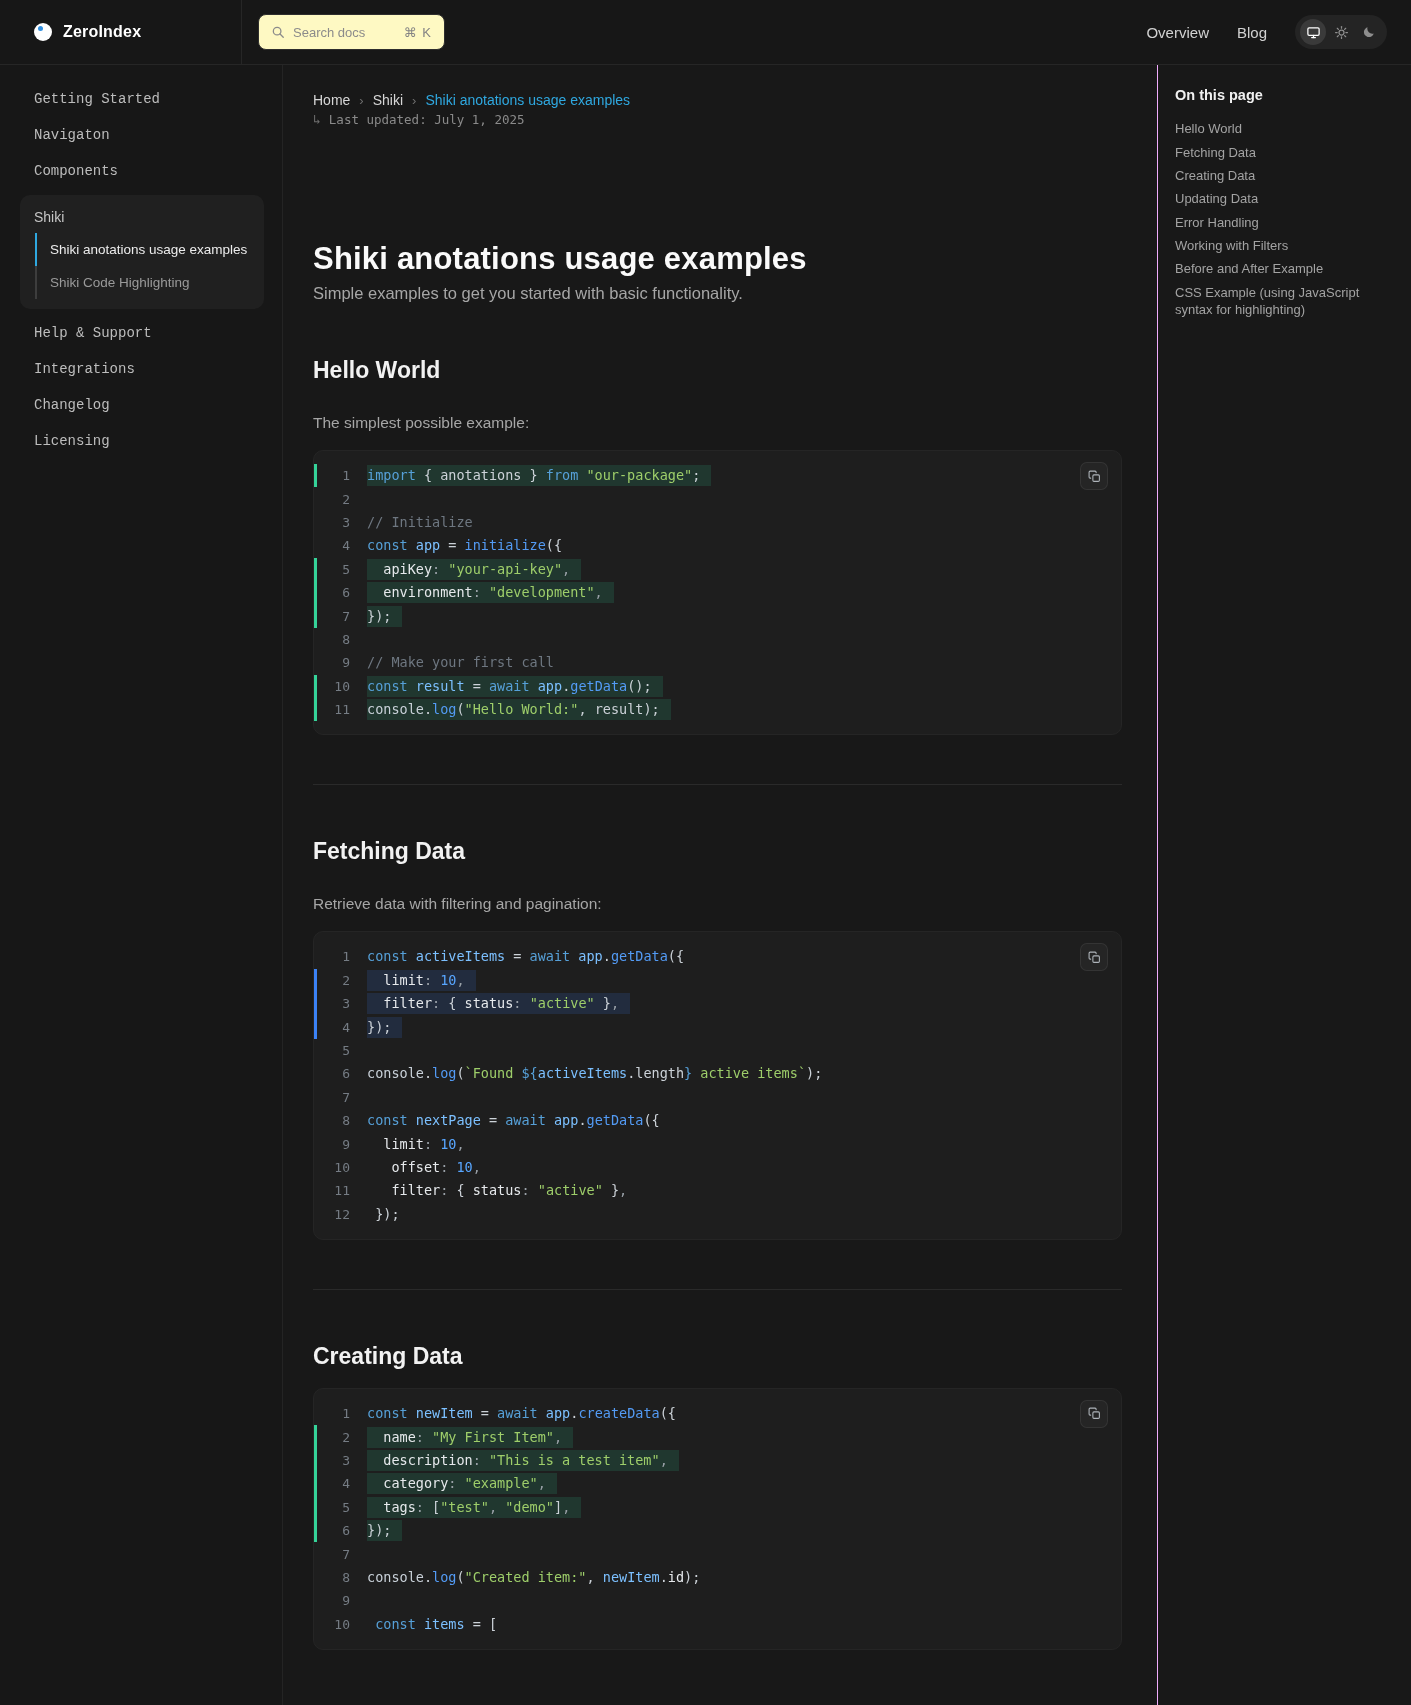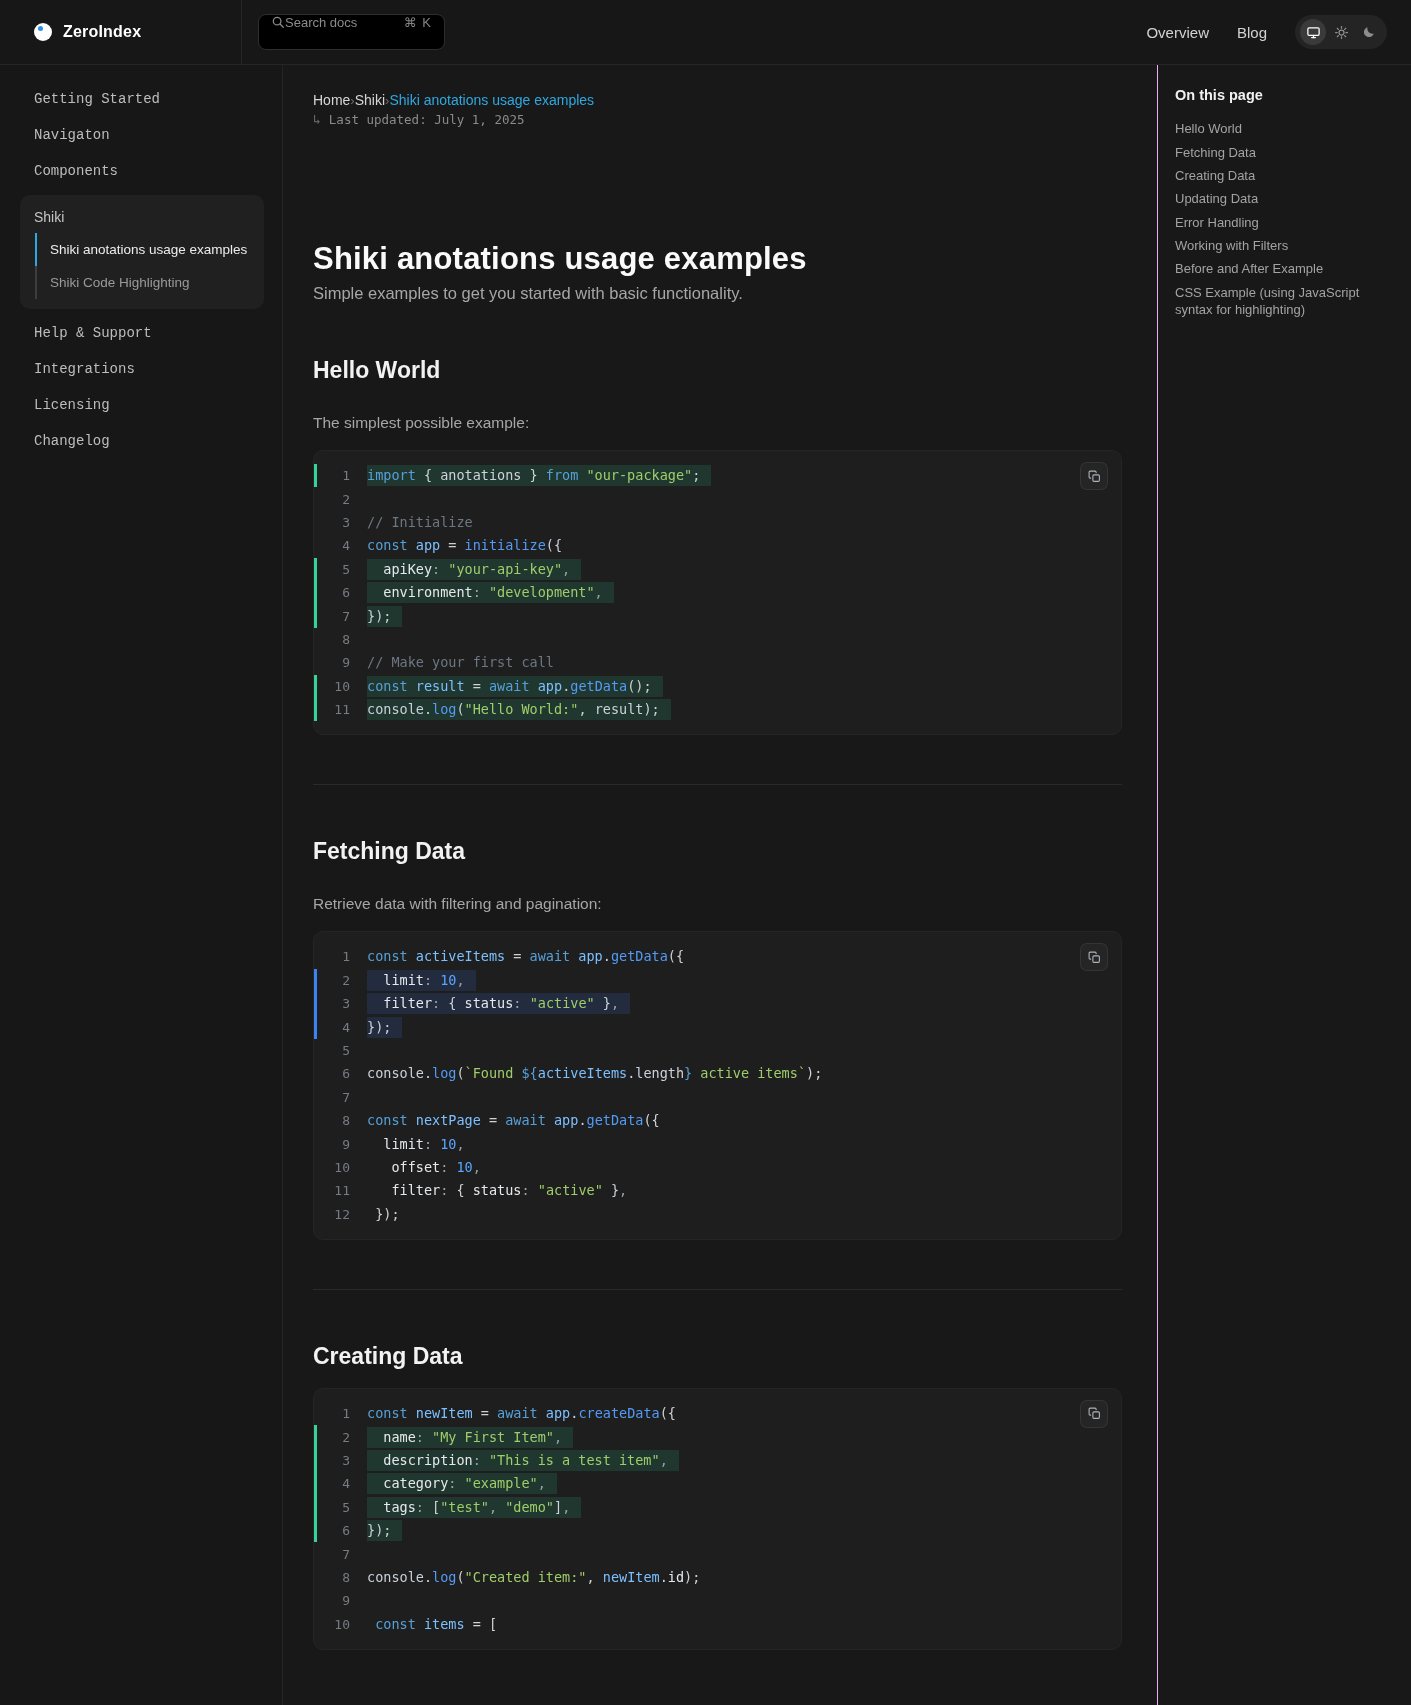--- a/index.html
+++ b/index.html
@@ -10,22 +10,22 @@
 
   
   .header { position:absolute; left:0; top:0; width:100%; height:65px; background:#171717;
             border-bottom:1px solid #262626; display:flex; align-items:center; z-index:5; }
   .logo-area { width:242px; height:100%; display:flex; align-items:center; gap:11px;
                padding-left:34px; border-right:1px solid #262626; flex-shrink:0; }
   .logo-mark { position:relative; width:18px; height:18px; border-radius:50%; background:#ffffff; }
   .logo-mark::after { content:""; position:absolute; left:4px; top:3px; width:5px; height:5px;
                       border-radius:50%; background:#2f8fe0; }
   .logo-text { font-size:16px; font-weight:700; color:#ffffff; letter-spacing:.2px; }
-  .search-box { margin-left:16px; width:187px; height:36px; background:#000000; border:1px solid #2e2e2e;
-                border-radius:8px; display:flex; align-items:flex-start; padding:0 12px;
+  .search-box { margin-left:16px; width:187px; height:36px; background:#fef9c3; border:1px solid #2e2e2e;
+                border-radius:8px; display:flex; align-items:center; gap:8px; padding:0 12px;
                 color:#8b8b8b; font-size:13px; cursor:pointer; }
   .search-box .kbd { margin-left:auto; color:#848484; font-size:13px; letter-spacing:1px; }
   .header-spacer { flex:1; }
   .header-nav { display:flex; align-items:center; gap:28px; font-size:15px; color:#d2d2d2; }
   .header-nav a { color:#d2d2d2; text-decoration:none; cursor:pointer; }
   .theme-pill { margin:0 24px 0 28px; background:#242424; border-radius:999px; display:flex;
                 align-items:center; gap:2px; padding:4px 5px; }
   .theme-btn { width:26px; height:26px; border-radius:50%; display:flex; align-items:center;
                justify-content:center; color:#8d8d8d; cursor:pointer; background:transparent; border:none; }
   .theme-btn.active { color:#ffffff; background:#3a3a3a; }
@@ -36,21 +36,21 @@
   .side-item { padding:10px 12px 10px 34px; font-size:14px; font-weight:500; color:#bdbdbd; cursor:pointer;font-family:Liberation Mono, monospace; }
   .side-group { margin:6px 18px 6px 20px; background:#202020; border-radius:10px; padding:4px 0 10px; }
   .side-group .group-label { padding:10px 12px 8px 14px; font-size:14px; font-weight:500; color:#c6c6c6; cursor:pointer; }
   .sub-item { margin-left:15px; padding:9px 8px 9px 13px; border-left:2px solid #3d3d3d;
               font-size:13.5px; color:#9a9a9a; cursor:pointer; }
   .sub-item.active { border-left-color:#2fa8e0; color:#ececec; }
 
   
   .main { position:absolute; left:283px; top:65px; width:874px; height:1640px; padding:27px 0 0 30px; }
   .content { width:809px; }
-  .breadcrumb { display:flex; align-items:center; font-size:14px; color:#d6d6d6; }
+  .breadcrumb { display:flex; align-items:center; gap:9px; font-size:14px; color:#d6d6d6; }
   .breadcrumb .sep { color:#6f6f6f; font-size:13px; }
   .breadcrumb .crumb { cursor:pointer; }
   .breadcrumb .crumb.current { color:#2fa8e0; }
   .updated { margin-top:4px; display:flex; align-items:center; gap:8px;
              font-family:"DejaVu Sans Mono", monospace; font-size:12.5px; color:#8a8a8a; }
   .updated .ret { color:#6d6d6d; font-size:13px; }
   h1.page-title { margin-top:112px; font-size:31px; line-height:40px; font-weight:700; color:#fafafa; letter-spacing:.2px; }
   .page-subtitle { margin-top:4px; font-size:16.5px; line-height:21px; color:#a6a6a6; }
   .section h2 { margin-top:52px; font-size:23px; line-height:29px; font-weight:600; color:#f2f2f2; }
   .section p.intro { margin-top:28px; font-size:15.5px; line-height:20px; color:#a6a6a6; }
@@ -142,22 +142,22 @@
       <div class="side-item">Getting Started</div>
       <div class="side-item">Navigaton</div>
       <div class="side-item">Components</div>
       <div class="side-group">
         <div class="group-label">Shiki</div>
         <div class="sub-item active">Shiki anotations usage examples</div>
         <div class="sub-item">Shiki Code Highlighting</div>
       </div>
       <div class="side-item">Help &amp; Support</div>
       <div class="side-item">Integrations</div>
+      <div class="side-item">Changelog</div>
       <div class="side-item">Licensing</div>
-      <div class="side-item">Changelog</div>
     </nav>
 
   <div class="main">
     <div class="content">
       <div class="breadcrumb" id="breadcrumb">
           <span class="crumb">Home</span>
           <span class="sep">›</span>
           <span class="crumb">Shiki</span>
           <span class="sep">›</span>
           <span class="crumb current">Shiki anotations usage examples</span>

